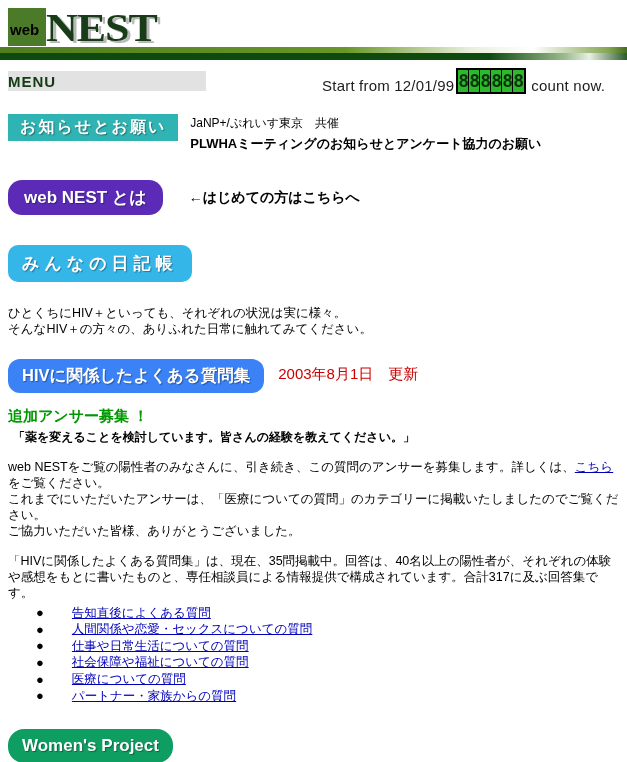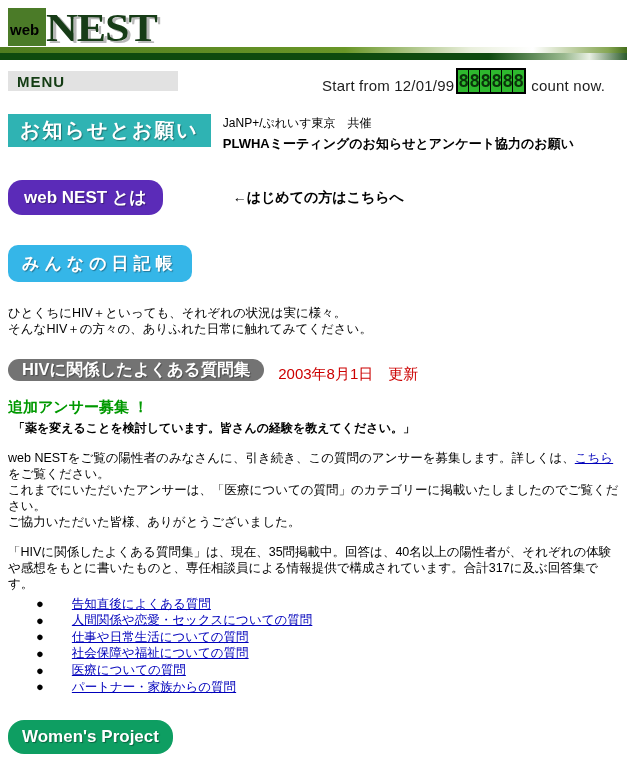--- a/index.html
+++ b/index.html
@@ -36,22 +36,22 @@
     height:7px; width:627px;
     background:linear-gradient(90deg,#0e4a0e 0%,#0e4a0e 78%,#9ab98f 90%,#e8efe3 94%,#2c5c2c 100%);
   }
 
   
   .menu-row {
     margin:8px 8px 0 8px; display:flex; align-items:center; justify-content:space-between;
     height:26px;
   }
   .menu-badge {
-    width:170px; height:20px; background:#e2e2e2;
-    display:flex; align-items:center; padding-left:9px;
+    width:198px; height:20px; background:#e2e2e2;
+    display:flex; align-items:center; padding-left:0;
   }
   .menu-label { font-size:15px; font-weight:bold; color:#143c14; letter-spacing:1px; }
   .counter-group { display:flex; align-items:flex-end; margin-right:14px; }
   .counter-prefix, .counter-suffix { font-size:15px; color:#1c1c1c; letter-spacing:0.2px; }
   .counter-box {
     display:inline-flex; border:2px solid #000; background:#2eb82e; margin:0 5px 0 2px;
     height:26px;
   }
   .counter-digit {
     width:11px; text-align:center;
@@ -66,48 +66,48 @@
   .btn {
     display:inline-block; color:#fff; text-align:center;
     text-shadow:1px 1px 1px rgba(0,0,0,0.35);
     cursor:pointer; text-decoration:none;
   }
   .row { display:flex; align-items:flex-start; }
 
   
   .announce-row { margin-top:20px; }
   .btn-announce {
-    background:#2fb3b3; font-size:20px; font-weight:bold; letter-spacing:2px;
+    background:#2fb3b3; font-size:16px; font-weight:bold; letter-spacing:2px;
     padding:3px 12px; border-radius:0; flex:0 0 auto;
   }
   .announce-text { margin-left:12px; padding-top:1px; }
   .announce-line1 { font-size:12px; }
   .announce-line2 { font-size:13px; font-weight:bold; margin-top:3px; }
 
   
-  .about-row { margin-top:27px; align-items:center;gap:44px; }
+  .about-row { margin-top:27px; align-items:center; }
   .btn-about {
     background:#5b2bb8; font-size:17px; font-weight:bold;
     padding:6px 16px; border-radius:14px;
   }
   .about-note { font-size:14px; font-weight:bold; margin-left:26px; }
 
   
   .diary-row { margin-top:30px; }
   .btn-diary {
     background:#35b6e8; font-size:17px; font-weight:bold; letter-spacing:5px;
     padding:7px 14px; border-radius:10px;
   }
   .diary-para { margin-top:24px; font-size:12.5px; line-height:1.25; }
 
   
   .faq-row { margin-top:22px; }
   .btn-faq {
-    background:#737373; font-size:16.5px; font-weight:bold;
-    padding:0 14px; border-radius:12px;
+    background:#3b82f6; font-size:16.5px; font-weight:bold;
+    padding:6px 14px; border-radius:12px;
   }
   .faq-updated { color:#cc0000; font-size:15px; margin:6px 0 0 14px; }
   .faq-recruit { margin-top:14px; color:#009900; font-size:15px; font-weight:bold; }
   .faq-quote { margin:3px 0 0 5px; font-size:12px; font-weight:bold; }
   .faq-para { margin-top:13px; font-size:12.5px; line-height:1.28; max-width:620px; }
   .faq-para2 { margin-top:14px; font-size:12.5px; line-height:1.28; max-width:620px; }
   a.inline-link, a.faq-link { color:#0000bb; text-decoration:underline; }
   .faq-list { list-style:none; margin-top:4px; }
   .faq-list li { display:flex; align-items:center; margin-top:1px; }
   .faq-bullet { font-size:13px; color:#000; margin:0 28px 0 28px; line-height:1.2; }

